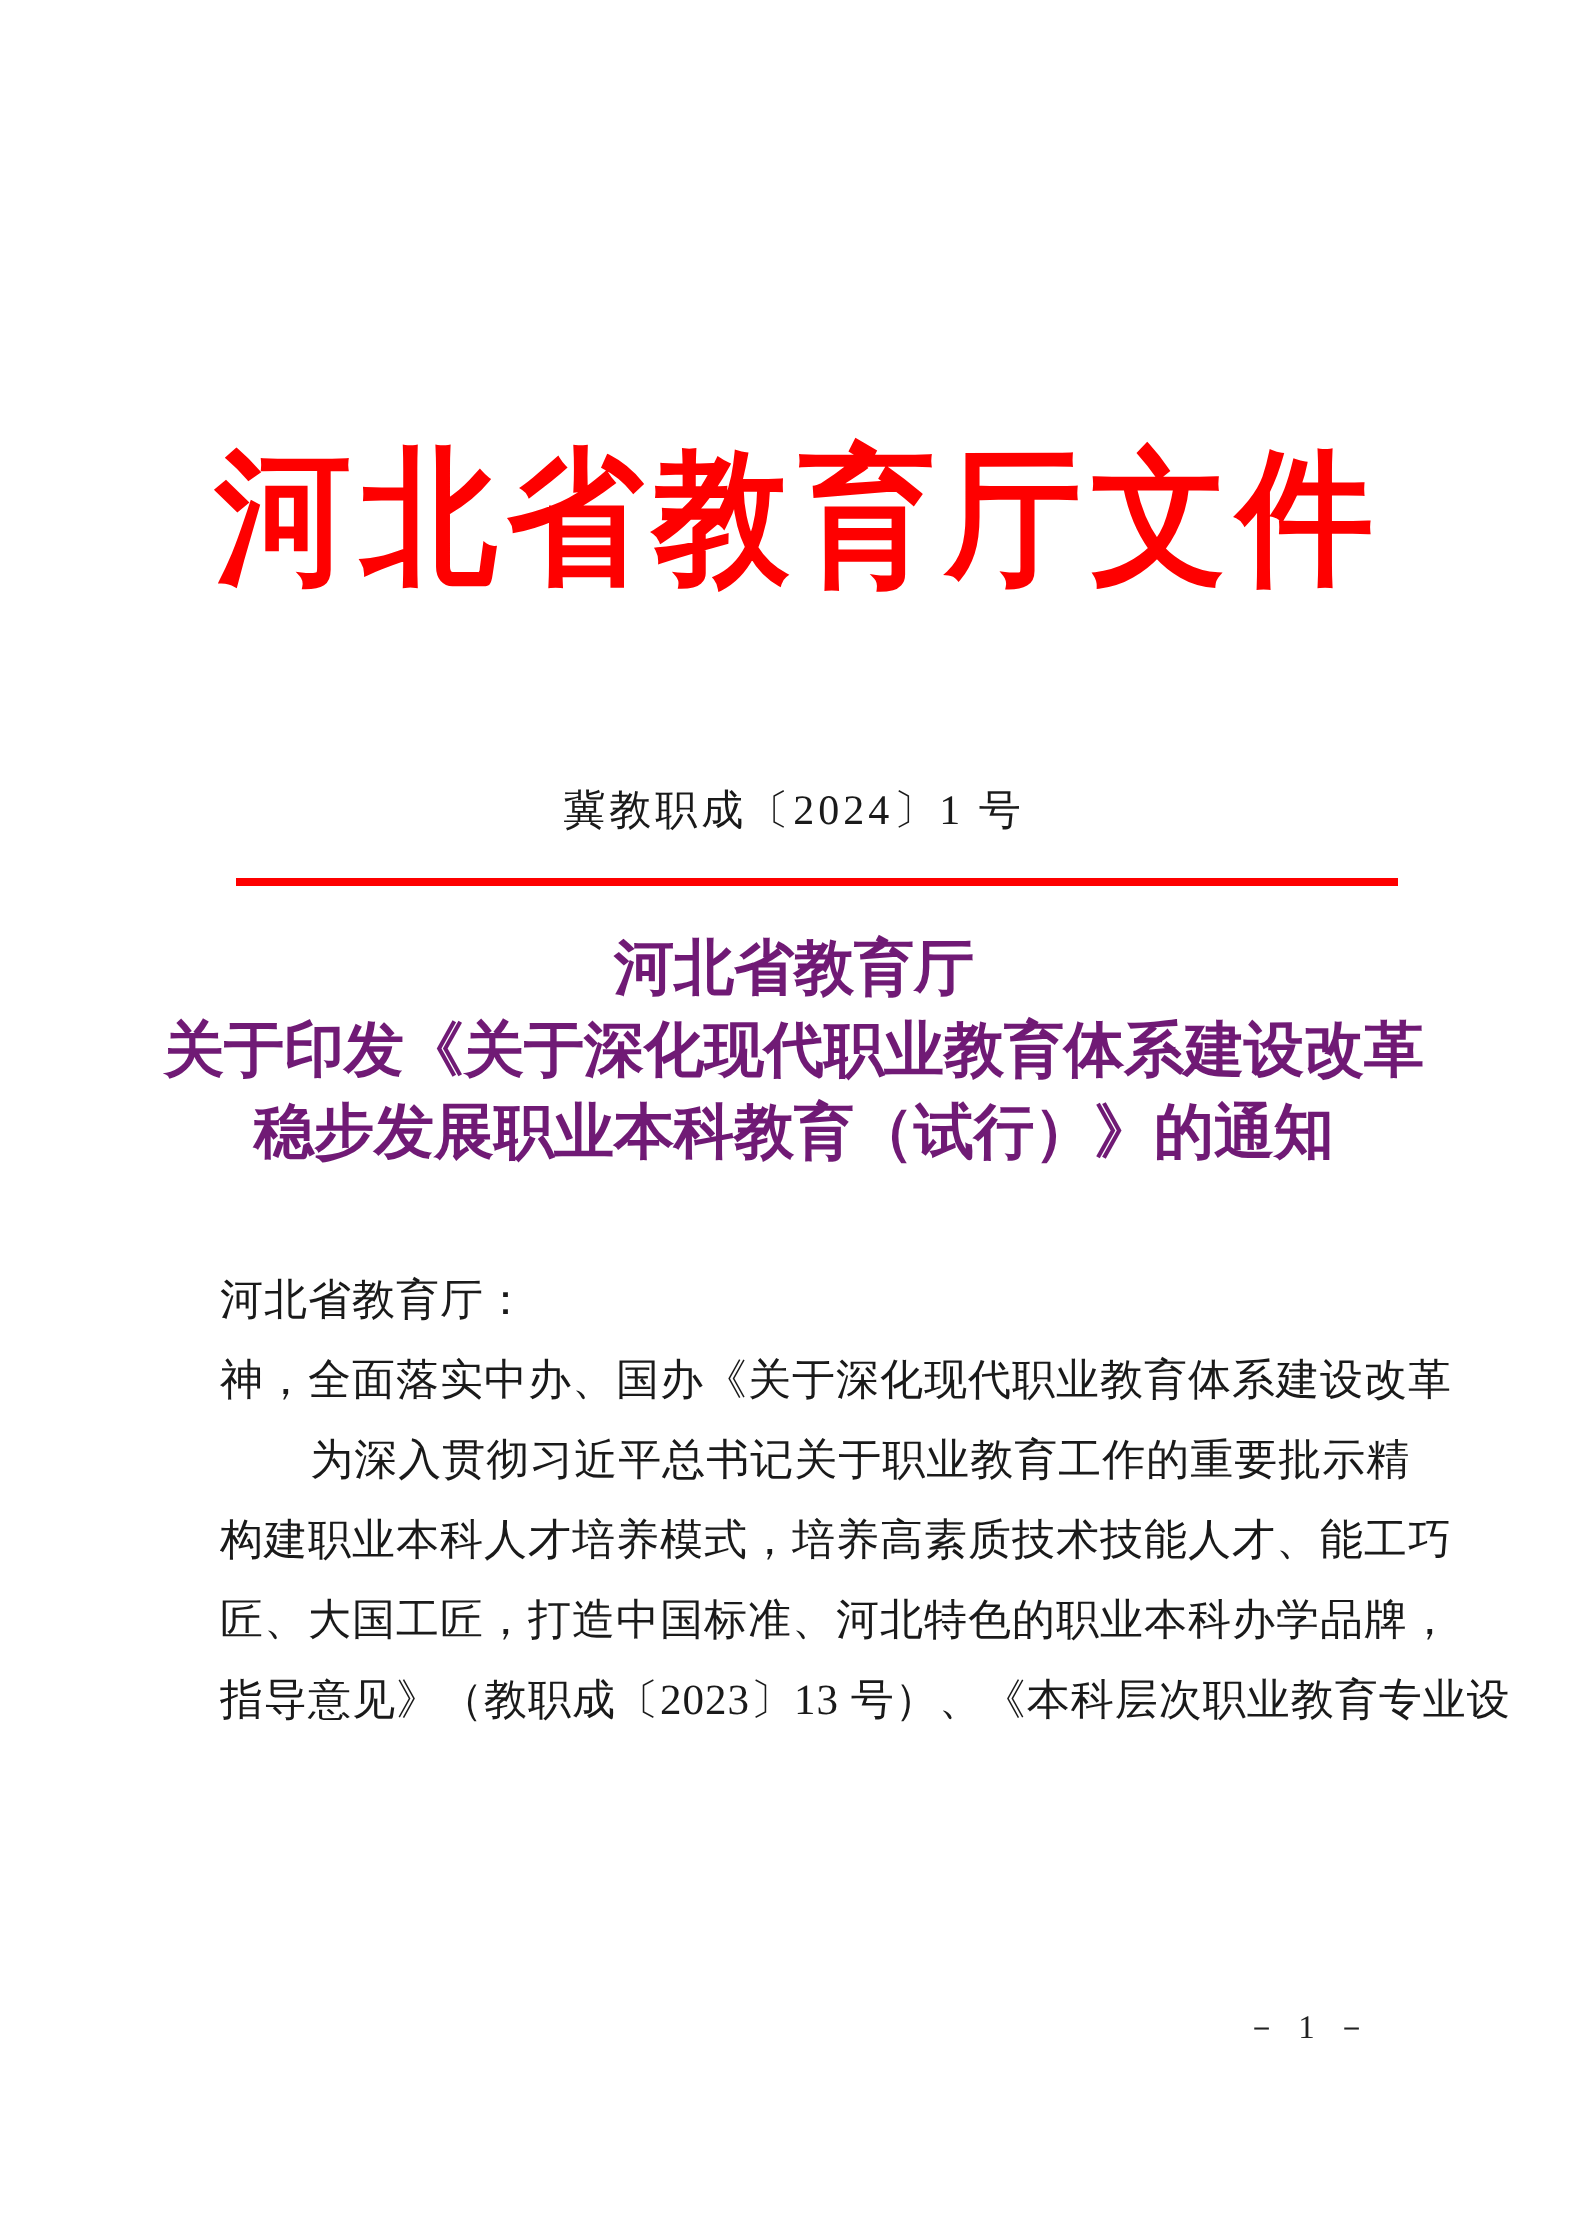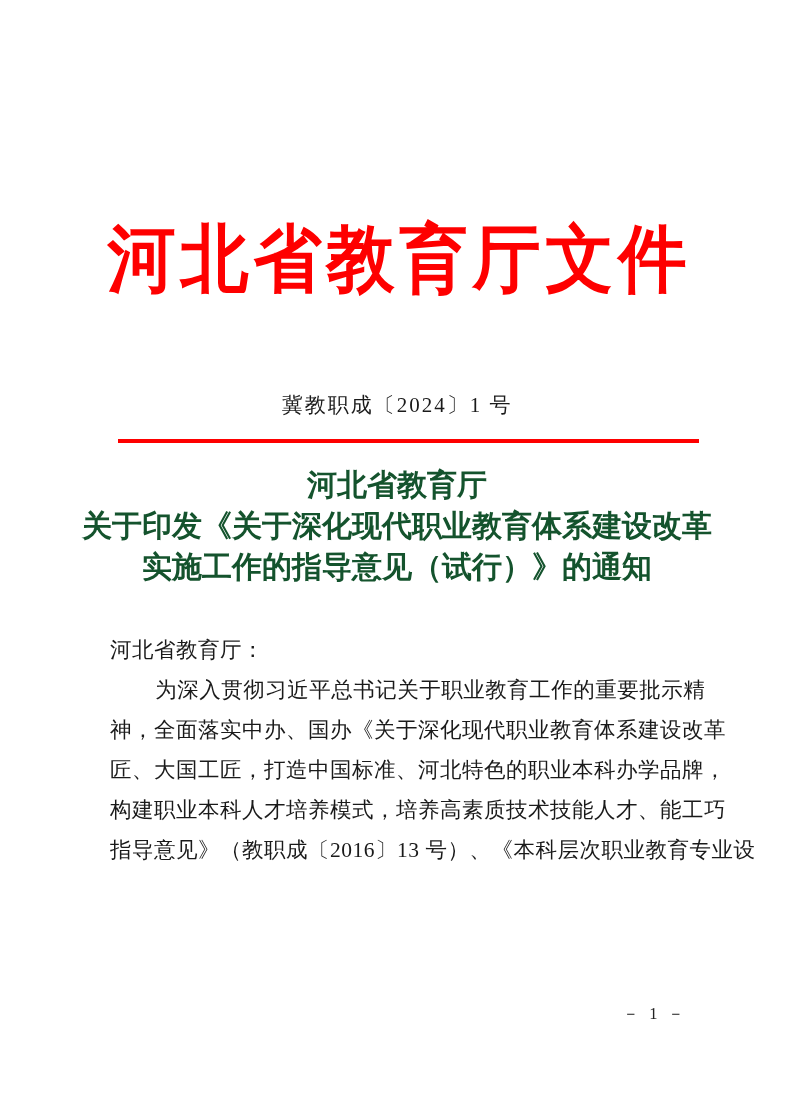--- a/index.html
+++ b/index.html
@@ -61,21 +61,21 @@
   
   .doc-title {
     position: absolute;
     top: 464px;
     left: 0;
     width: 100%;
     text-align: center;
     font-weight: bold;
     font-size: 30px;
     line-height: 41px;
-    color: #14532d;
+    color: #701a75;
   }
   .doc-title .title-line { white-space: nowrap; }
 
   
   .body-block {
     position: absolute;
     top: 630px;
     left: 103px;
     width: 586px;
     font-size: 21.5px;
@@ -116,27 +116,27 @@
 
   <div class="letterhead">河北省教育厅文件</div>
 
   <div class="doc-number">冀教职成〔2024〕1 号</div>
 
   <div class="red-rule"></div>
 
   <div class="doc-title">
     <div class="title-line">河北省教育厅</div>
     <div class="title-line">关于印发《关于深化现代职业教育体系建设改革</div>
-    <div class="title-line">实施工作的指导意见（试行）》的通知</div>
+    <div class="title-line">稳步发展职业本科教育（试行）》的通知</div>
   </div>
 
   <div class="body-block">
     <div class="body-line salutation">河北省教育厅：</div>
+    <div class="body-line">神，全面落实中办、国办《关于深化现代职业教育体系建设改革</div>
     <div class="body-line indent">为深入贯彻习近平总书记关于职业教育工作的重要批示精</div>
-    <div class="body-line">神，全面落实中办、国办《关于深化现代职业教育体系建设改革</div>
+    <div class="body-line">构建职业本科人才培养模式，培养高素质技术技能人才、能工巧</div>
     <div class="body-line">匠、大国工匠，打造中国标准、河北特色的职业本科办学品牌，</div>
-    <div class="body-line">构建职业本科人才培养模式，培养高素质技术技能人才、能工巧</div>
-    <div class="body-line">指导意见》（教职成〔2016〕13 号）、《本科层次职业教育专业设</div>
+    <div class="body-line">指导意见》（教职成〔2023〕13 号）、《本科层次职业教育专业设</div>
   </div>
 
   <div class="page-number">－ 1 －</div>
 
 </div>
 
 </body></html>

